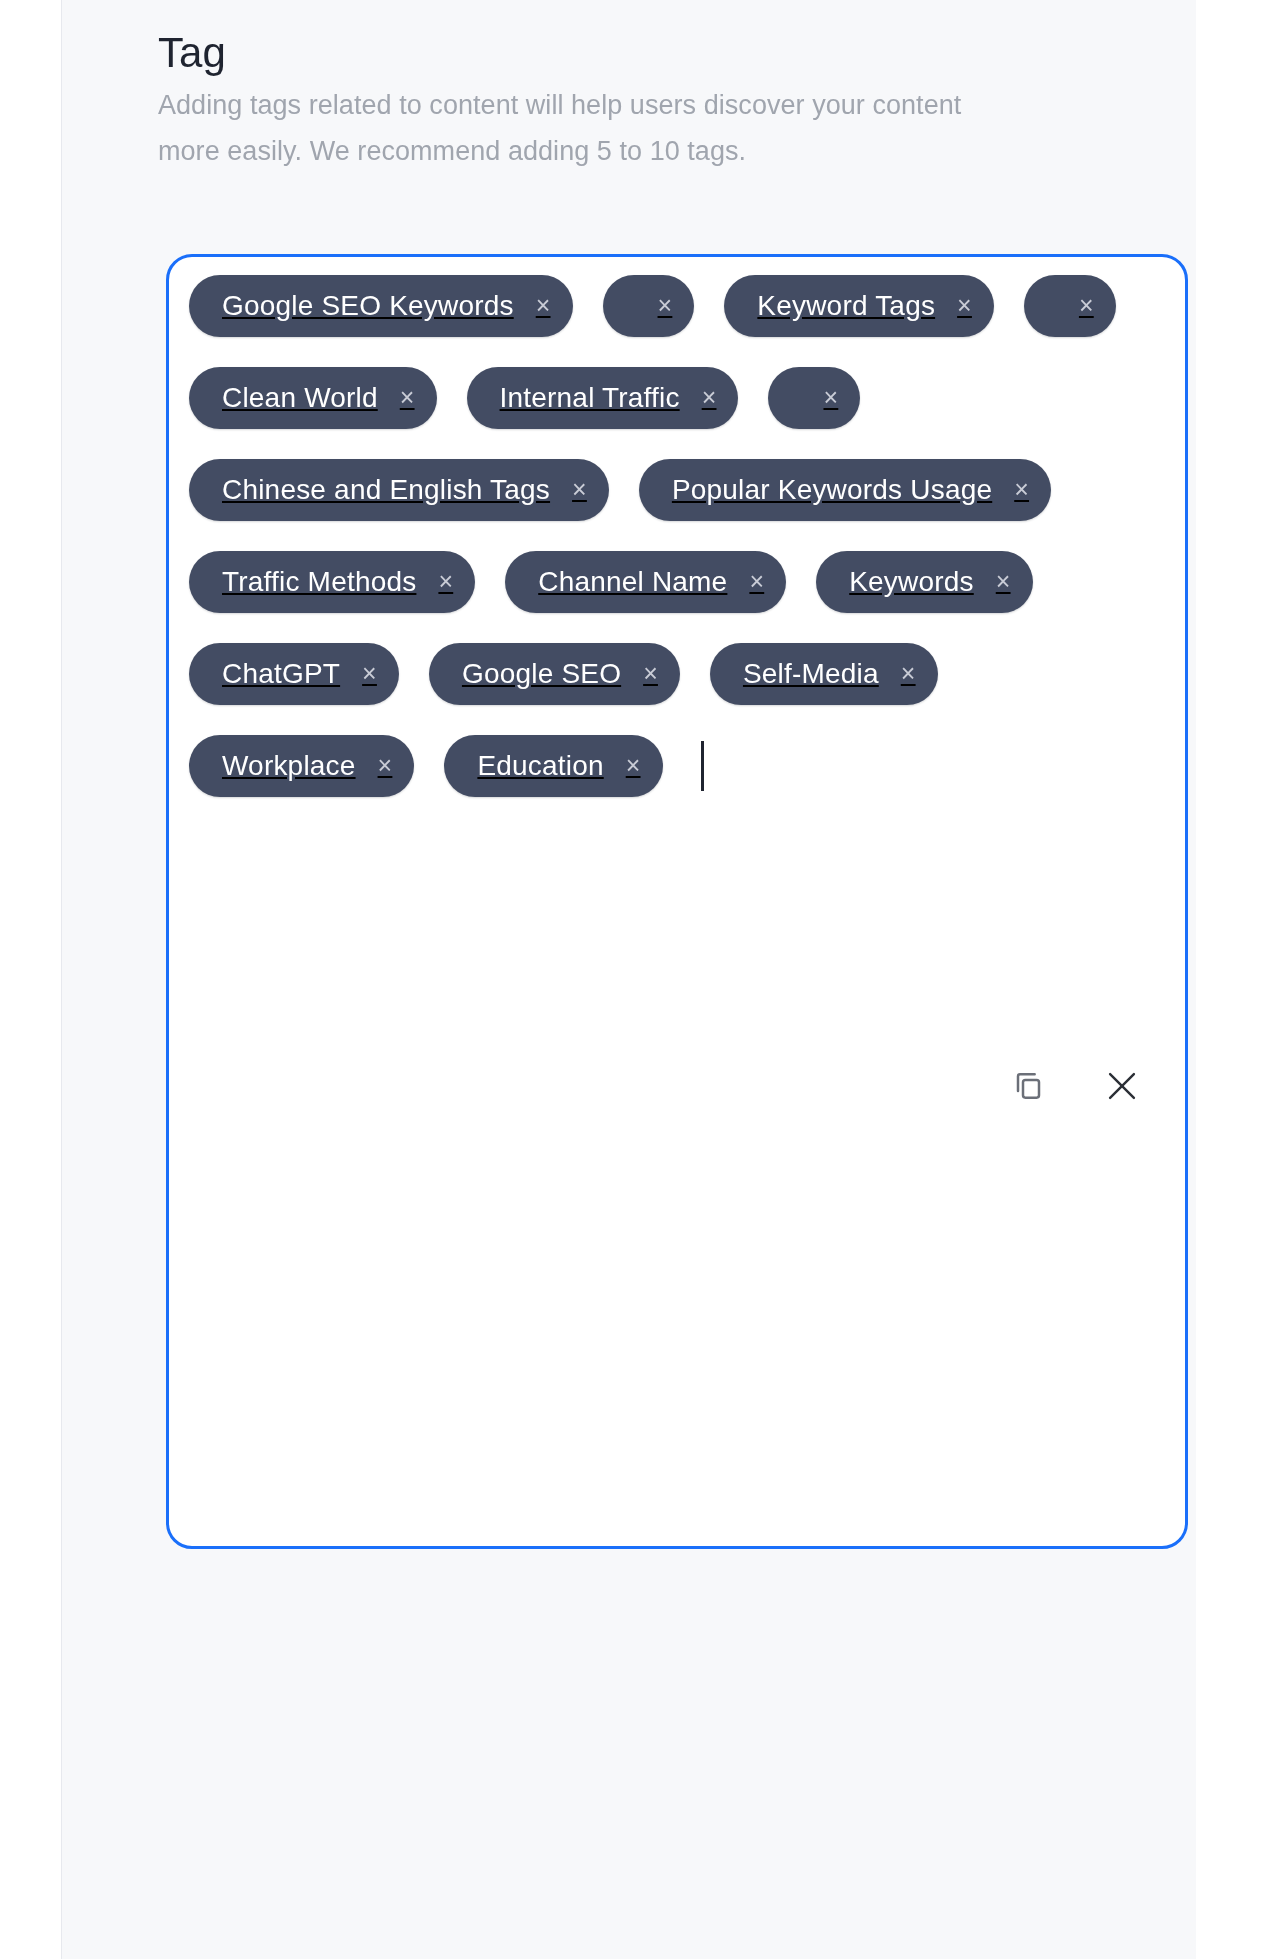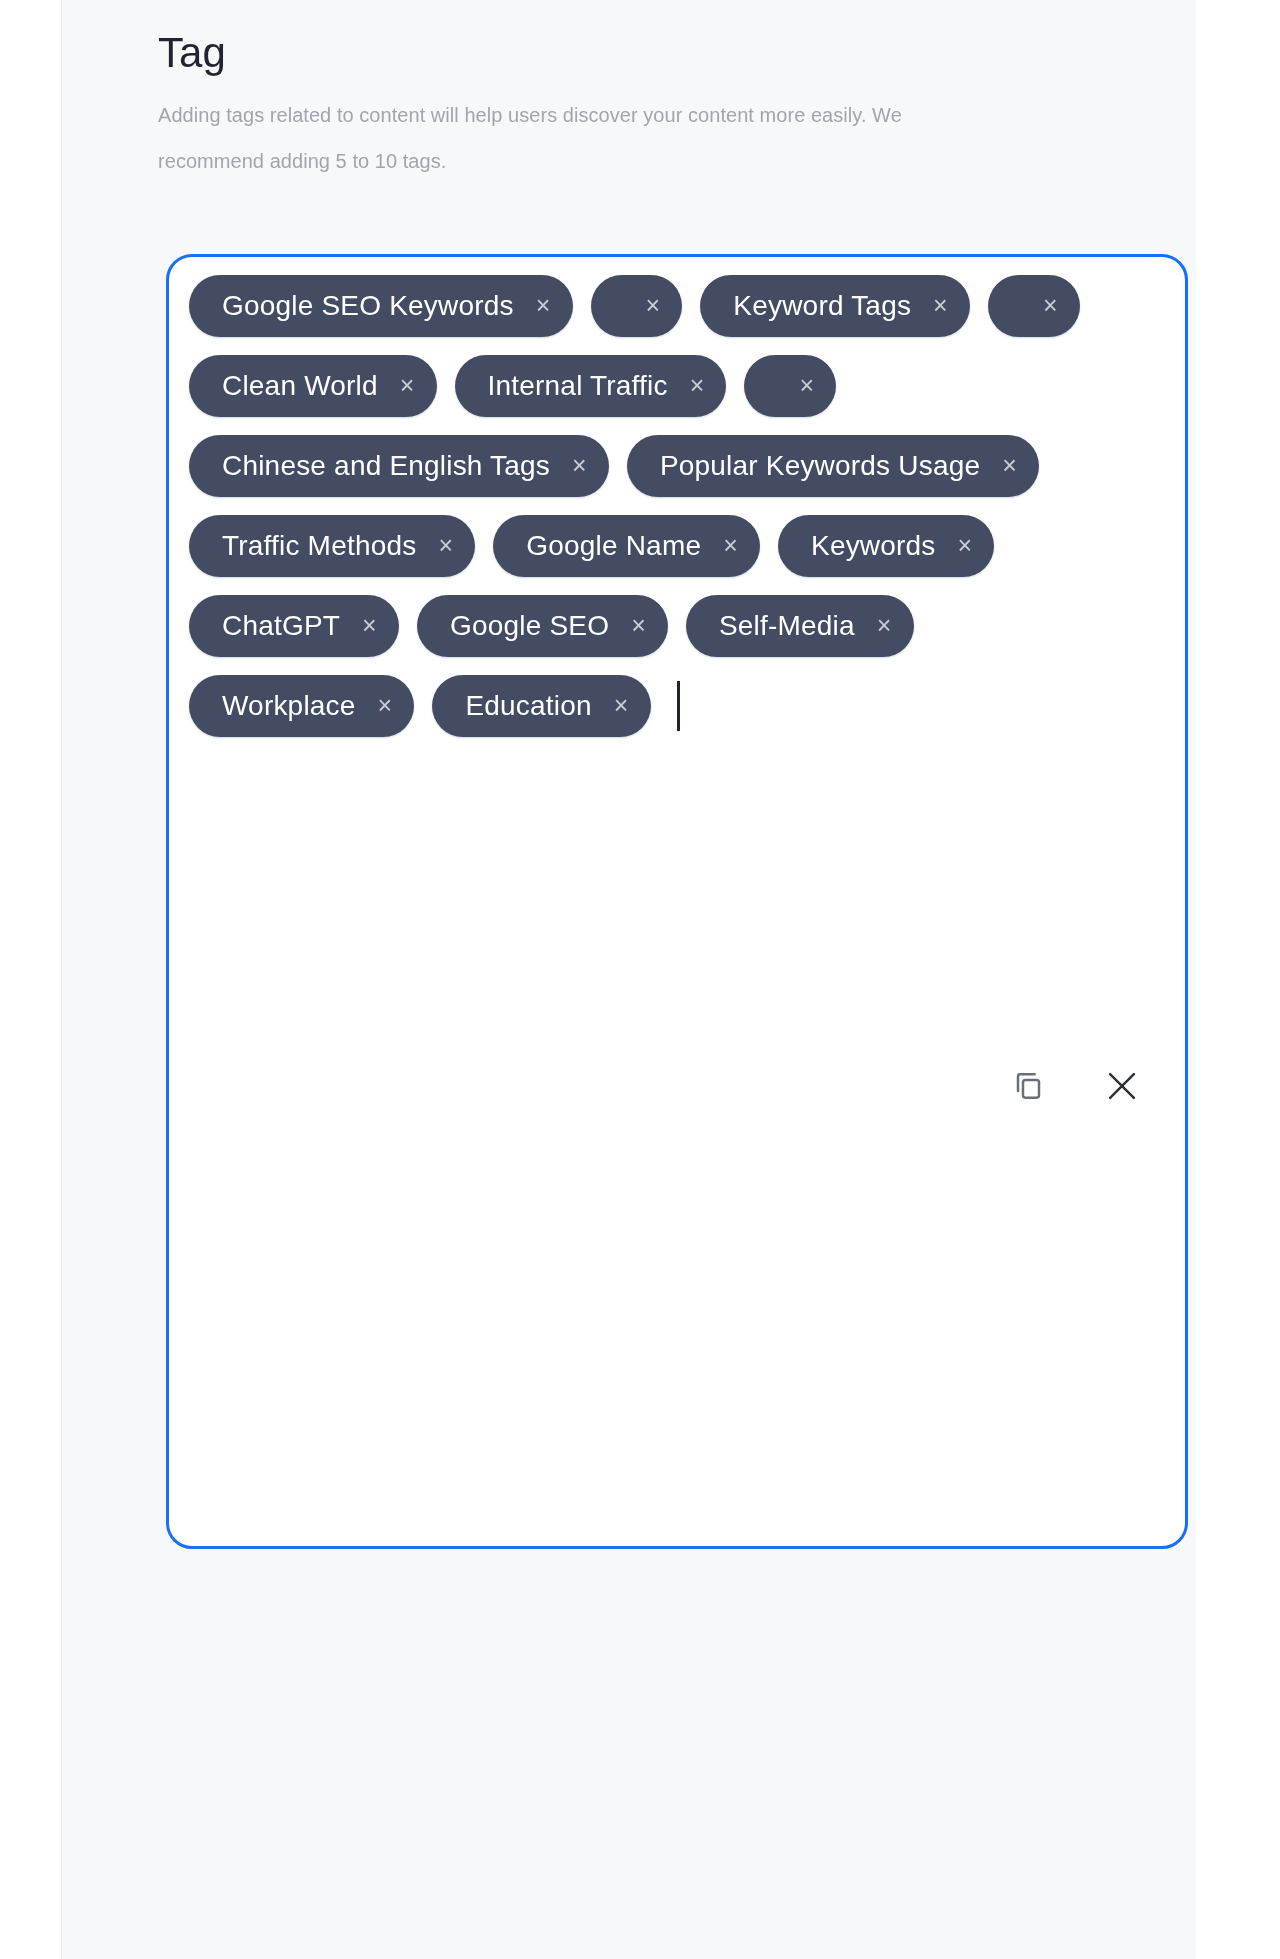--- a/index.html
+++ b/index.html
@@ -39,25 +39,25 @@
   .section-title{
     font-size:42px;
     line-height:34px;
     color:#1f2430;
     font-weight:400;
     margin-top:36px;
     letter-spacing:.1px;
   }
 
   .section-desc{
-    font-size:20px;
+    font-size:27px;
     line-height:46px;
     color:#a0a5ae;
     font-weight:400;
-    margin-top:22px;
+    margin-top:12px;
     width:820px;
     letter-spacing:.05px;
   }
 
   
   .tag-box{
     position:absolute;
     left:104px;
     top:254px;
     width:1022px;
@@ -66,22 +66,23 @@
     border-radius:26px;
     background:#ffffff;
     box-sizing:border-box;
     padding:18px 20px 18px 20px;
   }
   .chips{
     display:flex;
     flex-wrap:wrap;
     align-content:flex-start;
     align-items:flex-start;
-    gap:0px;
+    gap:12px;
     width:100%;
+    text-decoration:underline;
   }
   .chip-wrap{
     display:flex;align-items:center;
     margin:0 18px 18px 0;
   }
   .chip{
     display:inline-flex;
     align-items:center;
     background:#434c63;
     color:#ffffff;
@@ -198,21 +199,21 @@
             </span>
           </div>
           <div class="chip-wrap">
             <span class="chip">
               <span class="chip-label">Traffic Methods</span>
               <span class="chip-x">×</span>
             </span>
           </div>
           <div class="chip-wrap">
             <span class="chip">
-              <span class="chip-label">Google Name</span>
+              <span class="chip-label">Channel Name</span>
               <span class="chip-x">×</span>
             </span>
           </div>
           <div class="chip-wrap">
             <span class="chip">
               <span class="chip-label">Keywords</span>
               <span class="chip-x">×</span>
             </span>
           </div>
           <div class="chip-wrap">

